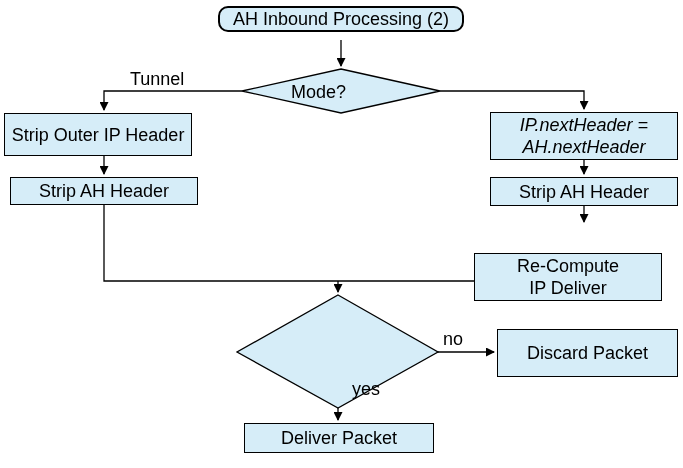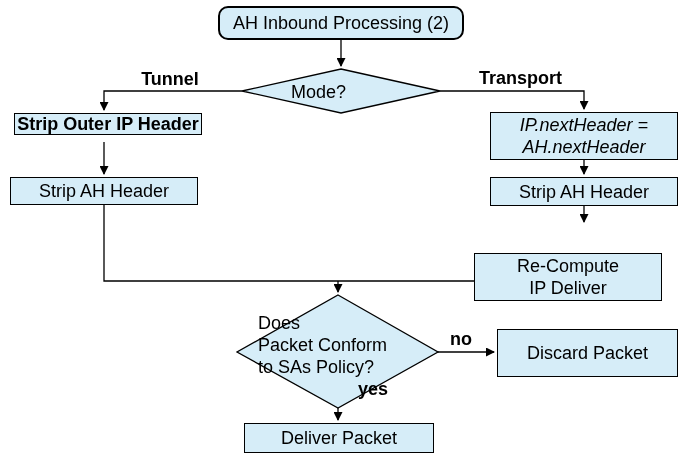--- a/index.html
+++ b/index.html
@@ -44,23 +44,21 @@
     position: absolute;
     font-size: 18px;
     line-height: 22px;
     text-align: left;
     white-space: nowrap;
   }
   .edge-label {
     position: absolute;
     font-size: 18px;
     line-height: 18px;
-    text-align: center;
     white-space: nowrap;
-    font-weight: bold;
   }
 </style>
 </head>
 <body>
 
 <div id="canvas">
 
   <svg id="connector-layer" viewBox="0 0 683 468" xmlns="http://www.w3.org/2000/svg">
     <defs>
       <marker id="arrow" markerWidth="9" markerHeight="9" refX="8" refY="4.5" orient="auto" markerUnits="userSpaceOnUse">
@@ -76,51 +74,45 @@
     <path d="M104,142 L104,174" fill="none" stroke="#000000" stroke-width="1.3" marker-end="url(#arrow)"></path>
     <path d="M440,91 L584,91 L584,109" fill="none" stroke="#000000" stroke-width="1.3" marker-end="url(#arrow)"></path>
     <path d="M584,160 L584,174" fill="none" stroke="#000000" stroke-width="1.3" marker-end="url(#arrow)"></path>
     <path d="M584,206 L584,222" fill="none" stroke="#000000" stroke-width="1.3" marker-end="url(#arrow)"></path>
     <path d="M104,205 L104,281 L584,281 L584,273" fill="none" stroke="#000000" stroke-width="1.3"></path>
     <path d="M338,281 L338,292" fill="none" stroke="#000000" stroke-width="1.3" marker-end="url(#arrow)"></path>
     <path d="M438,352 L494,352" fill="none" stroke="#000000" stroke-width="1.3" marker-end="url(#arrow)"></path>
     <path d="M338,408 L338,420" fill="none" stroke="#000000" stroke-width="1.3" marker-end="url(#arrow)"></path>
   </svg>
 
-  <div class="node rounded" style="left:218px; top:6px; width:246px; height:34px;">AH Inbound Processing (2)</div>
+  <div class="node rounded" style="left:218px; top:6px; width:246px; height:26px;">AH Inbound Processing (2)</div>
 
   <div class="diamond-label" style="left:291px; top:81px; width:100px;">Mode?</div>
 
-  <div class="node" style="left:14px; top:113px; width:188px; height:22px;font-weight:bold;">Strip Outer IP Header</div>
+  <div class="node" style="left:4px; top:113px; width:188px; height:43px;">Strip Outer IP Header</div>
 
   <div class="node" style="left:10px; top:177px; width:188px; height:28px;">Strip AH Header</div>
 
   <div class="node" style="left:490px; top:112px; width:188px; height:48px;font-style:italic;">
     <div>IP.nextHeader =</div>
     <div>AH.nextHeader</div>
   </div>
 
   <div class="node" style="left:490px; top:177px; width:188px; height:29px;">Strip AH Header</div>
 
   <div class="node" style="left:474px; top:225px; width:188px; height:48px;margin-top:28px;">
     <div>Re-Compute</div>
     <div>IP Deliver</div>
   </div>
 
-  <div class="diamond-label" style="left:258px; top:312px; width:160px;">
-    <div>Does</div>
-    <div>Packet Conform</div>
-    <div>to SAs Policy?</div>
-  </div>
 
   <div class="node" style="left:244px; top:423px; width:190px; height:30px;">Deliver Packet</div>
 
   <div class="node" style="left:497px; top:329px; width:181px; height:48px;">Discard Packet</div>
 
   <div class="edge-label" style="left:130px; top:70px; width:80px;">Tunnel</div>
 
-  <div class="edge-label" style="left:479px; top:69px; width:82px;">Transport</div>
 
   <div class="edge-label" style="left:443px; top:330px; width:36px;">no</div>
 
   <div class="edge-label" style="left:352px; top:380px; width:42px;">yes</div>
 
 </div>
 
 </body></html>

